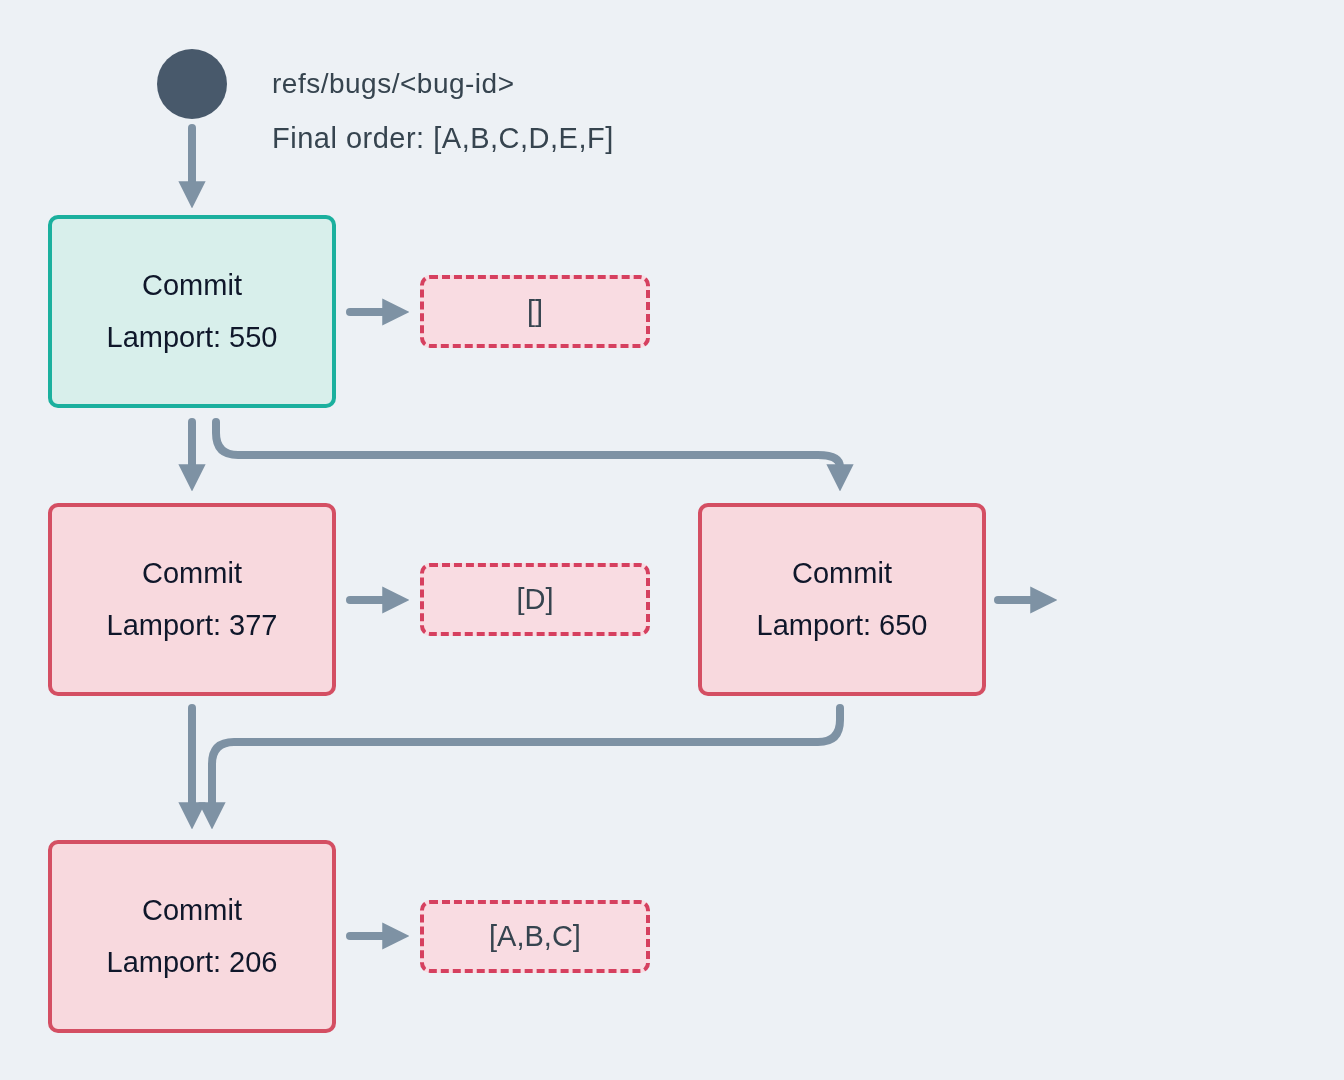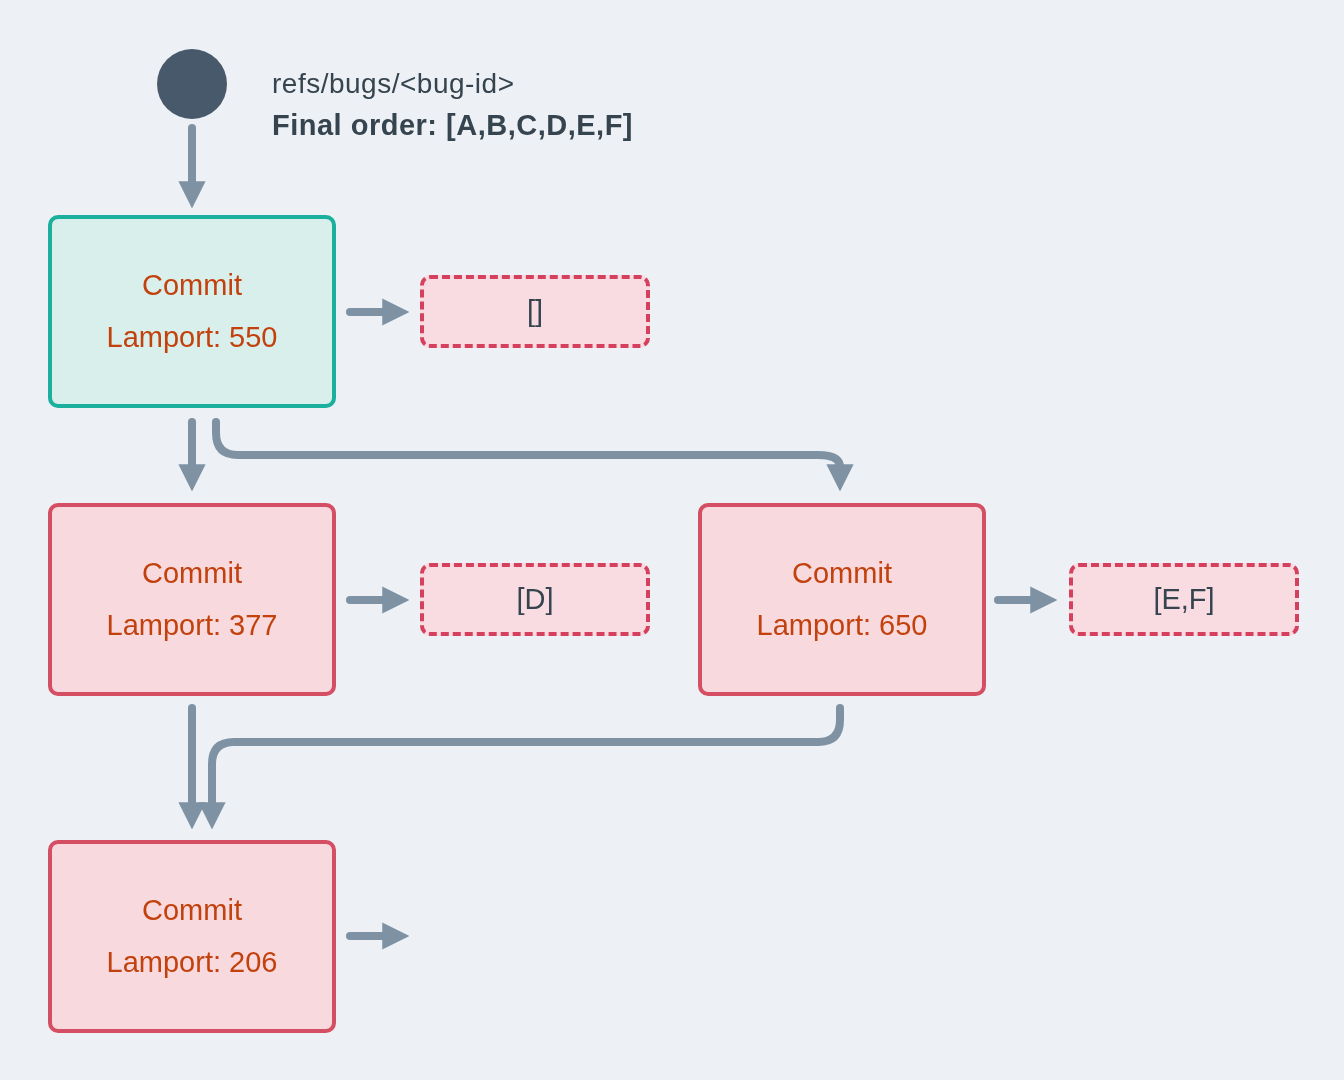--- a/index.html
+++ b/index.html
@@ -30,41 +30,41 @@
   }
   .ref-label {
     position: absolute;
     left: 272px; top: 68px;
     font-size: 28px;
     letter-spacing: 0.5px;
     color: #36444f;
   }
   .ref-order {
     position: absolute;
-    left: 272px; top: 109px;
+    left: 272px; top: 122px;
     font-size: 29px;
-    font-weight: bold;
+    font-weight: normal;
     letter-spacing: 0.5px;
     color: #36444f;
   }
   .commit {
     position: absolute;
     width: 288px; height: 193px;
     box-sizing: border-box;
     border: 4px solid #d44f63;
     background: #f8d9de;
     border-radius: 10px;
     display: flex;
     flex-direction: column;
     align-items: center;
     justify-content: center;
     gap: 20px;
     font-size: 29px;
     line-height: 1.1;
-    color: #c2410c;
+    color: #0f172a;
   }
   .commit.head {
     border-color: #1bb09e;
     background: #d8efeb;
   }
   .bag {
     position: absolute;
     width: 230px; height: 73px;
     box-sizing: border-box;
     border: 4px dashed #d6405f;
@@ -114,20 +114,20 @@
   <div class="commit" style="left:48px; top:503px;">
     <div>Commit</div>
     <div>Lamport: 377</div>
   </div>
   <div class="bag" style="left:420px; top:563px;">[D]</div>
 
   <div class="commit" style="left:698px; top:503px;">
     <div>Commit</div>
     <div>Lamport: 650</div>
   </div>
-  <div class="bag" style="left:1069px; top:563px;">[E,F]</div>
 
   <div class="commit" style="left:48px; top:840px;">
     <div>Commit</div>
     <div>Lamport: 206</div>
   </div>
+  <div class="bag" style="left:420px; top:900px;">[A,B,C]</div>
 
 </div>
 
 </body></html>

